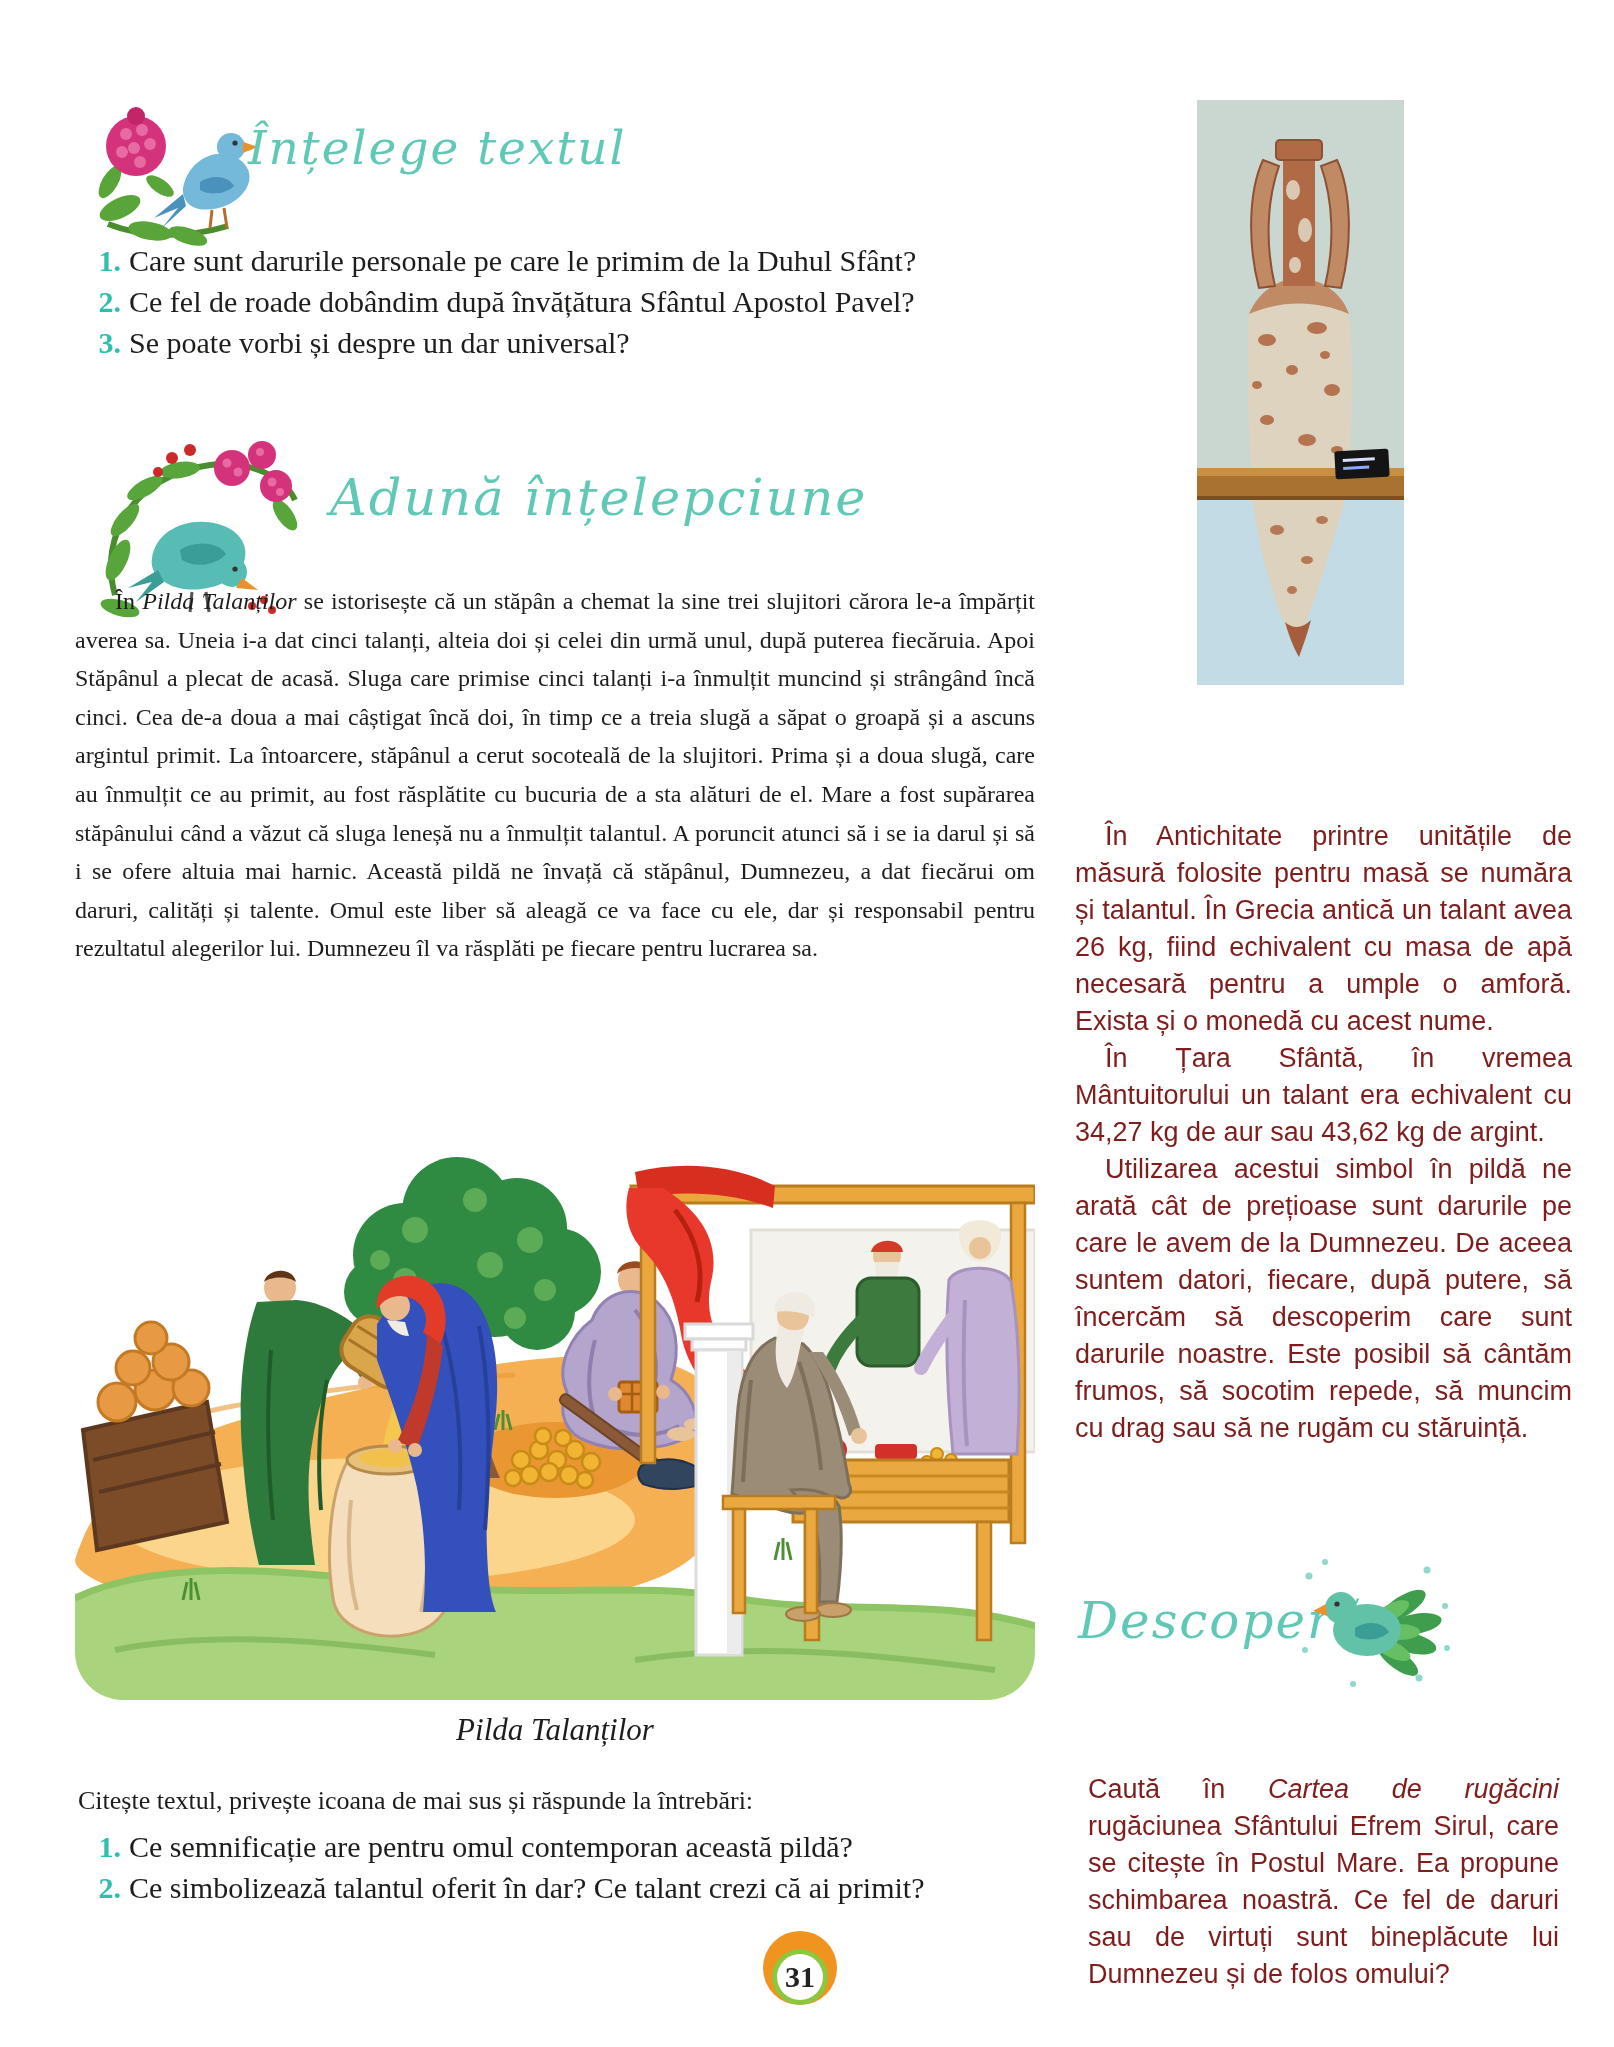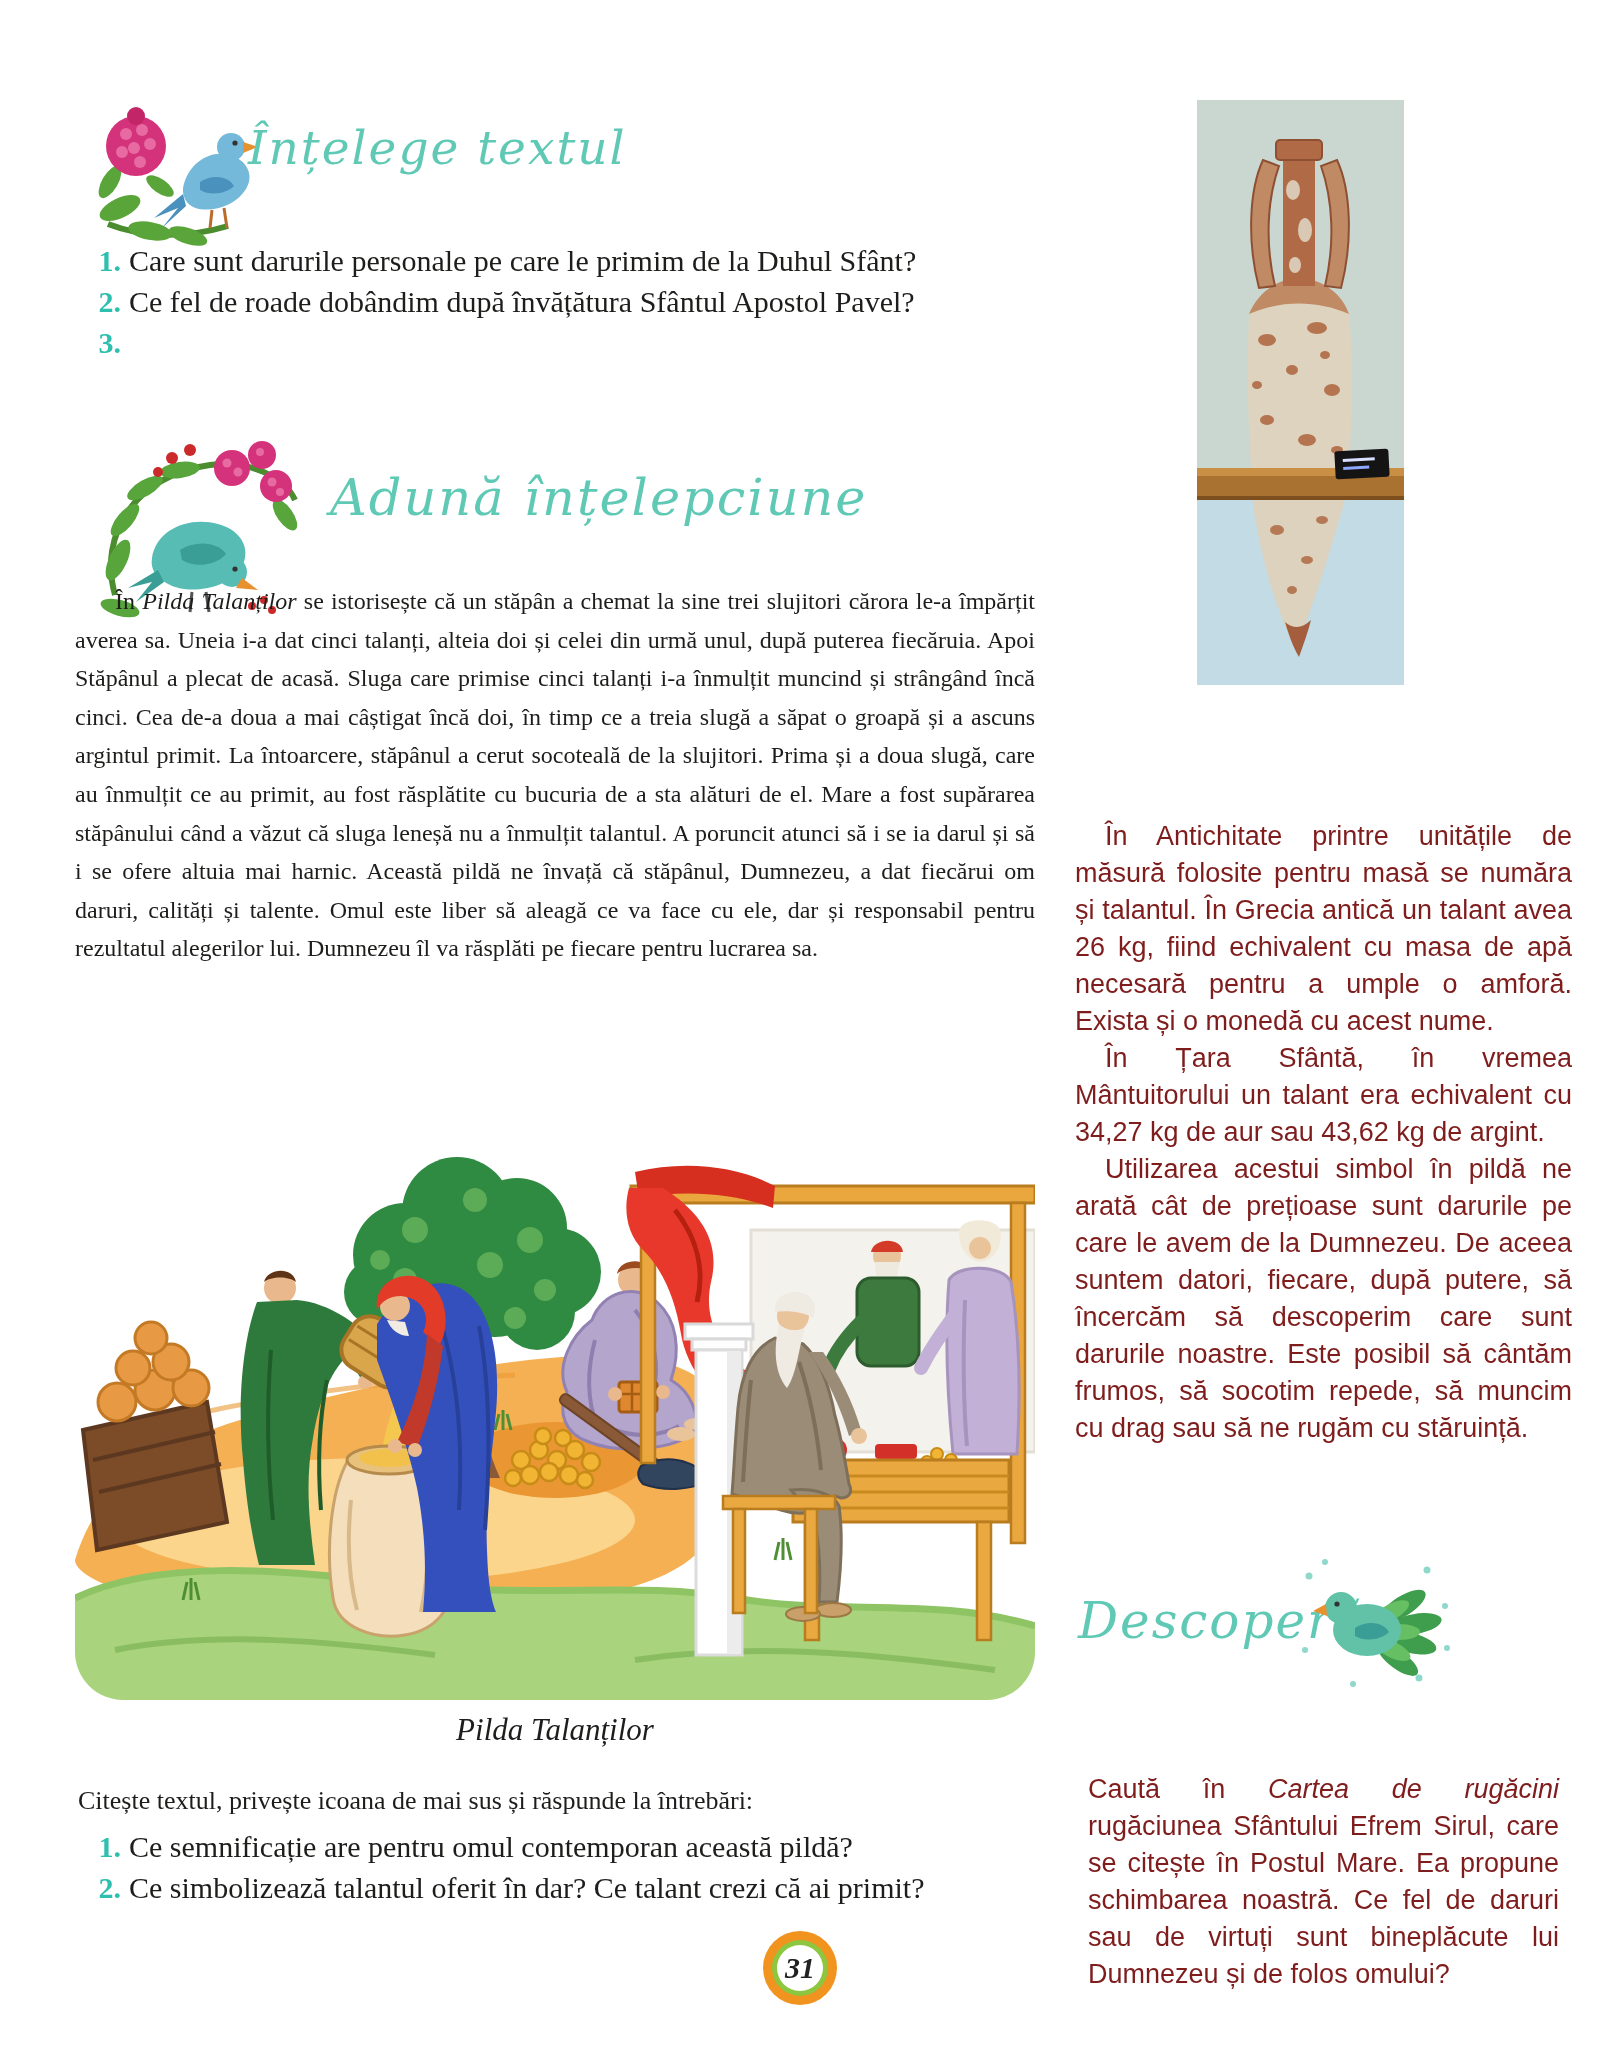--- a/index.html
+++ b/index.html
@@ -37,21 +37,21 @@
   #sidebar-info p{margin:0;text-indent:30px;}
   #discover-text{top:1758px;}
   #discover-text p{margin:13px;}
   
   .deco{position:absolute;}
   #icon-understand{left:88px;top:86px;width:175px;height:178px;}
   #icon-wisdom{left:80px;top:420px;width:230px;height:220px;}
   #icon-discover{left:1295px;top:1548px;width:165px;height:150px;}
   
   #page-badge{position:absolute;left:763px;top:1931px;width:74px;height:74px;border-radius:50%;
-        background:#f0931f;display:flex;align-items:center;justify-content:center;font-style:italic;}
+        background:#f0931f;display:flex;align-items:flex-end;justify-content:center;}
   #page-badge .ring{width:56px;height:56px;border-radius:50%;background:#8dc63f;
         display:flex;align-items:center;justify-content:center;}
   #page-badge .core{width:46px;height:46px;border-radius:50%;background:#fff;
         display:flex;align-items:center;justify-content:center;
         font-weight:bold;font-size:30px;color:#222;}
   .em{font-style:italic;}
 </style>
 </head>
 <body>
 
@@ -95,20 +95,21 @@
     <div class="qrow">
       <span class="qnum">1.</span>
       <span class="qtext">Care sunt darurile personale pe care le primim de la Duhul Sfânt?</span>
     </div>
     <div class="qrow">
       <span class="qnum">2.</span>
       <span class="qtext">Ce fel de roade dobândim după învățătura Sfântul Apostol Pavel?</span>
     </div>
     <div class="qrow">
       <span class="qnum">3.</span>
+      <span class="qtext">Se poate vorbi și despre un dar universal?</span>
     </div>
   </div>
 
   <svg id="icon-wisdom" class="deco" viewBox="0 0 230 220">
     <path d="M35,175 C18,115 55,55 130,45 C172,40 205,58 215,80" stroke="#4a8c2e" stroke-width="6" fill="none"></path>
     <g fill="#58a53c">
       <ellipse cx="38" cy="140" rx="22" ry="9" transform="rotate(-65 38 140)"></ellipse>
       <ellipse cx="45" cy="100" rx="20" ry="8" transform="rotate(-50 45 100)"></ellipse>
       <ellipse cx="65" cy="68" rx="20" ry="8" transform="rotate(-30 65 68)"></ellipse>
       <ellipse cx="100" cy="50" rx="20" ry="8" transform="rotate(-8 100 50)"></ellipse>

